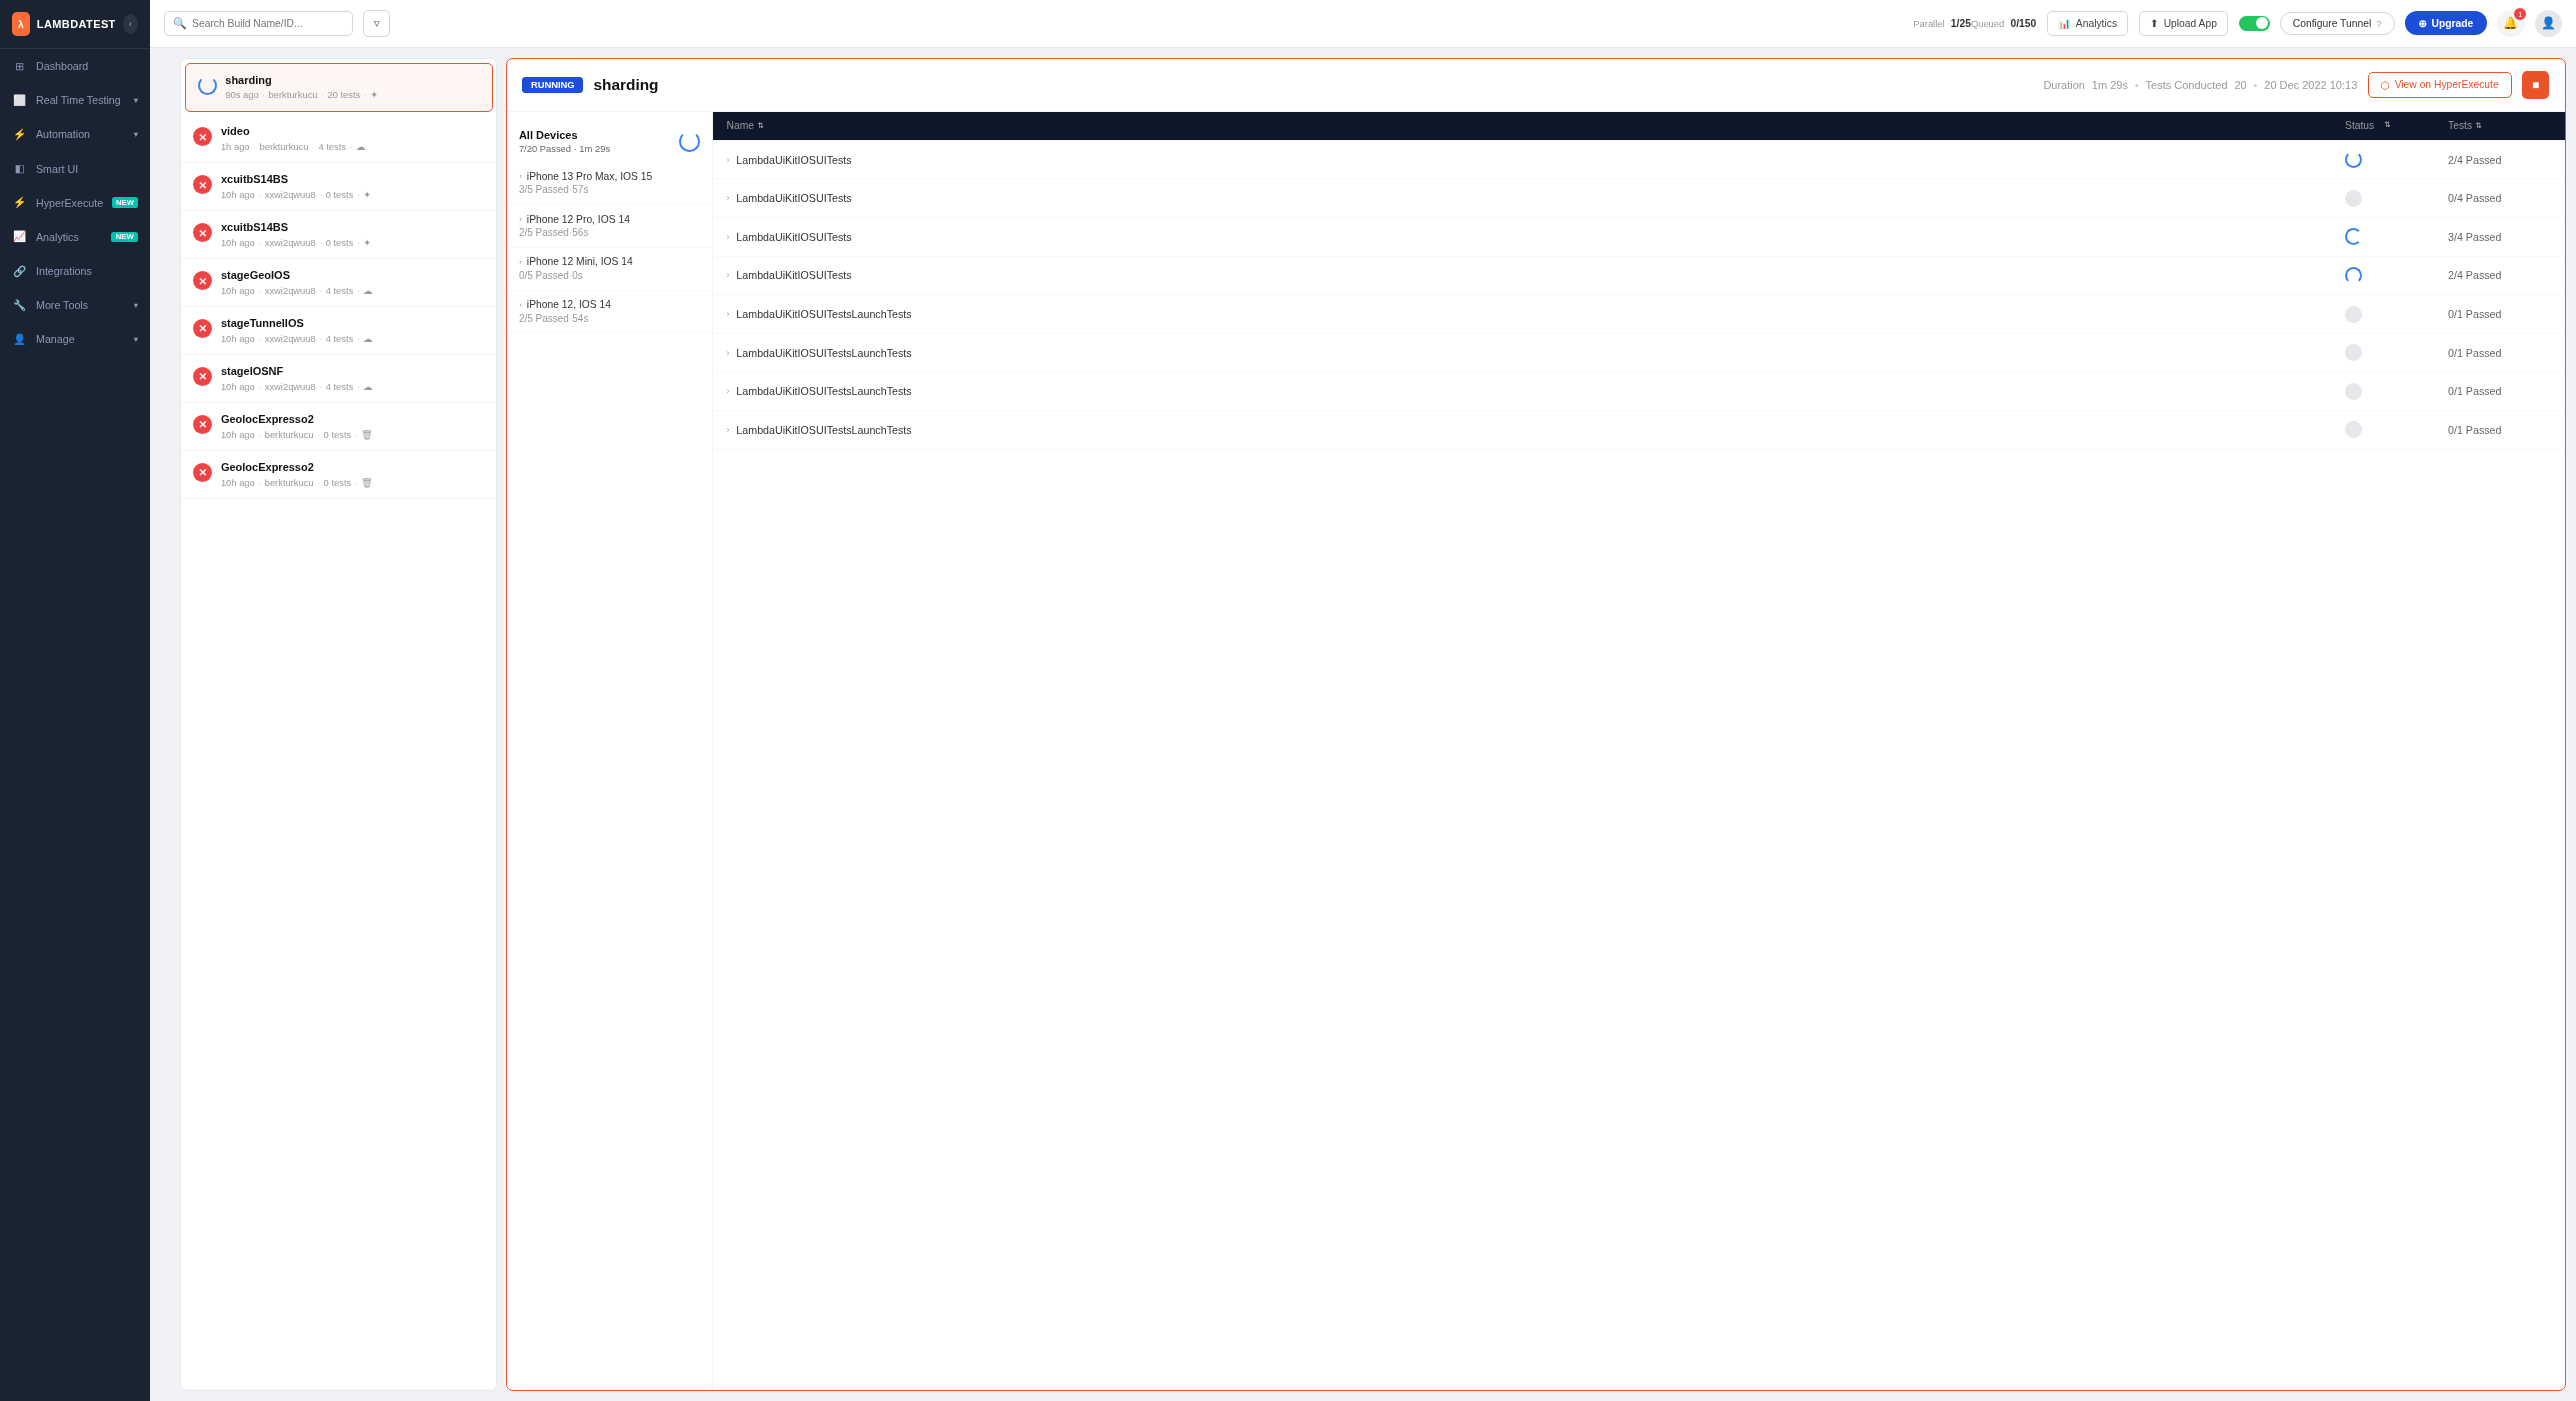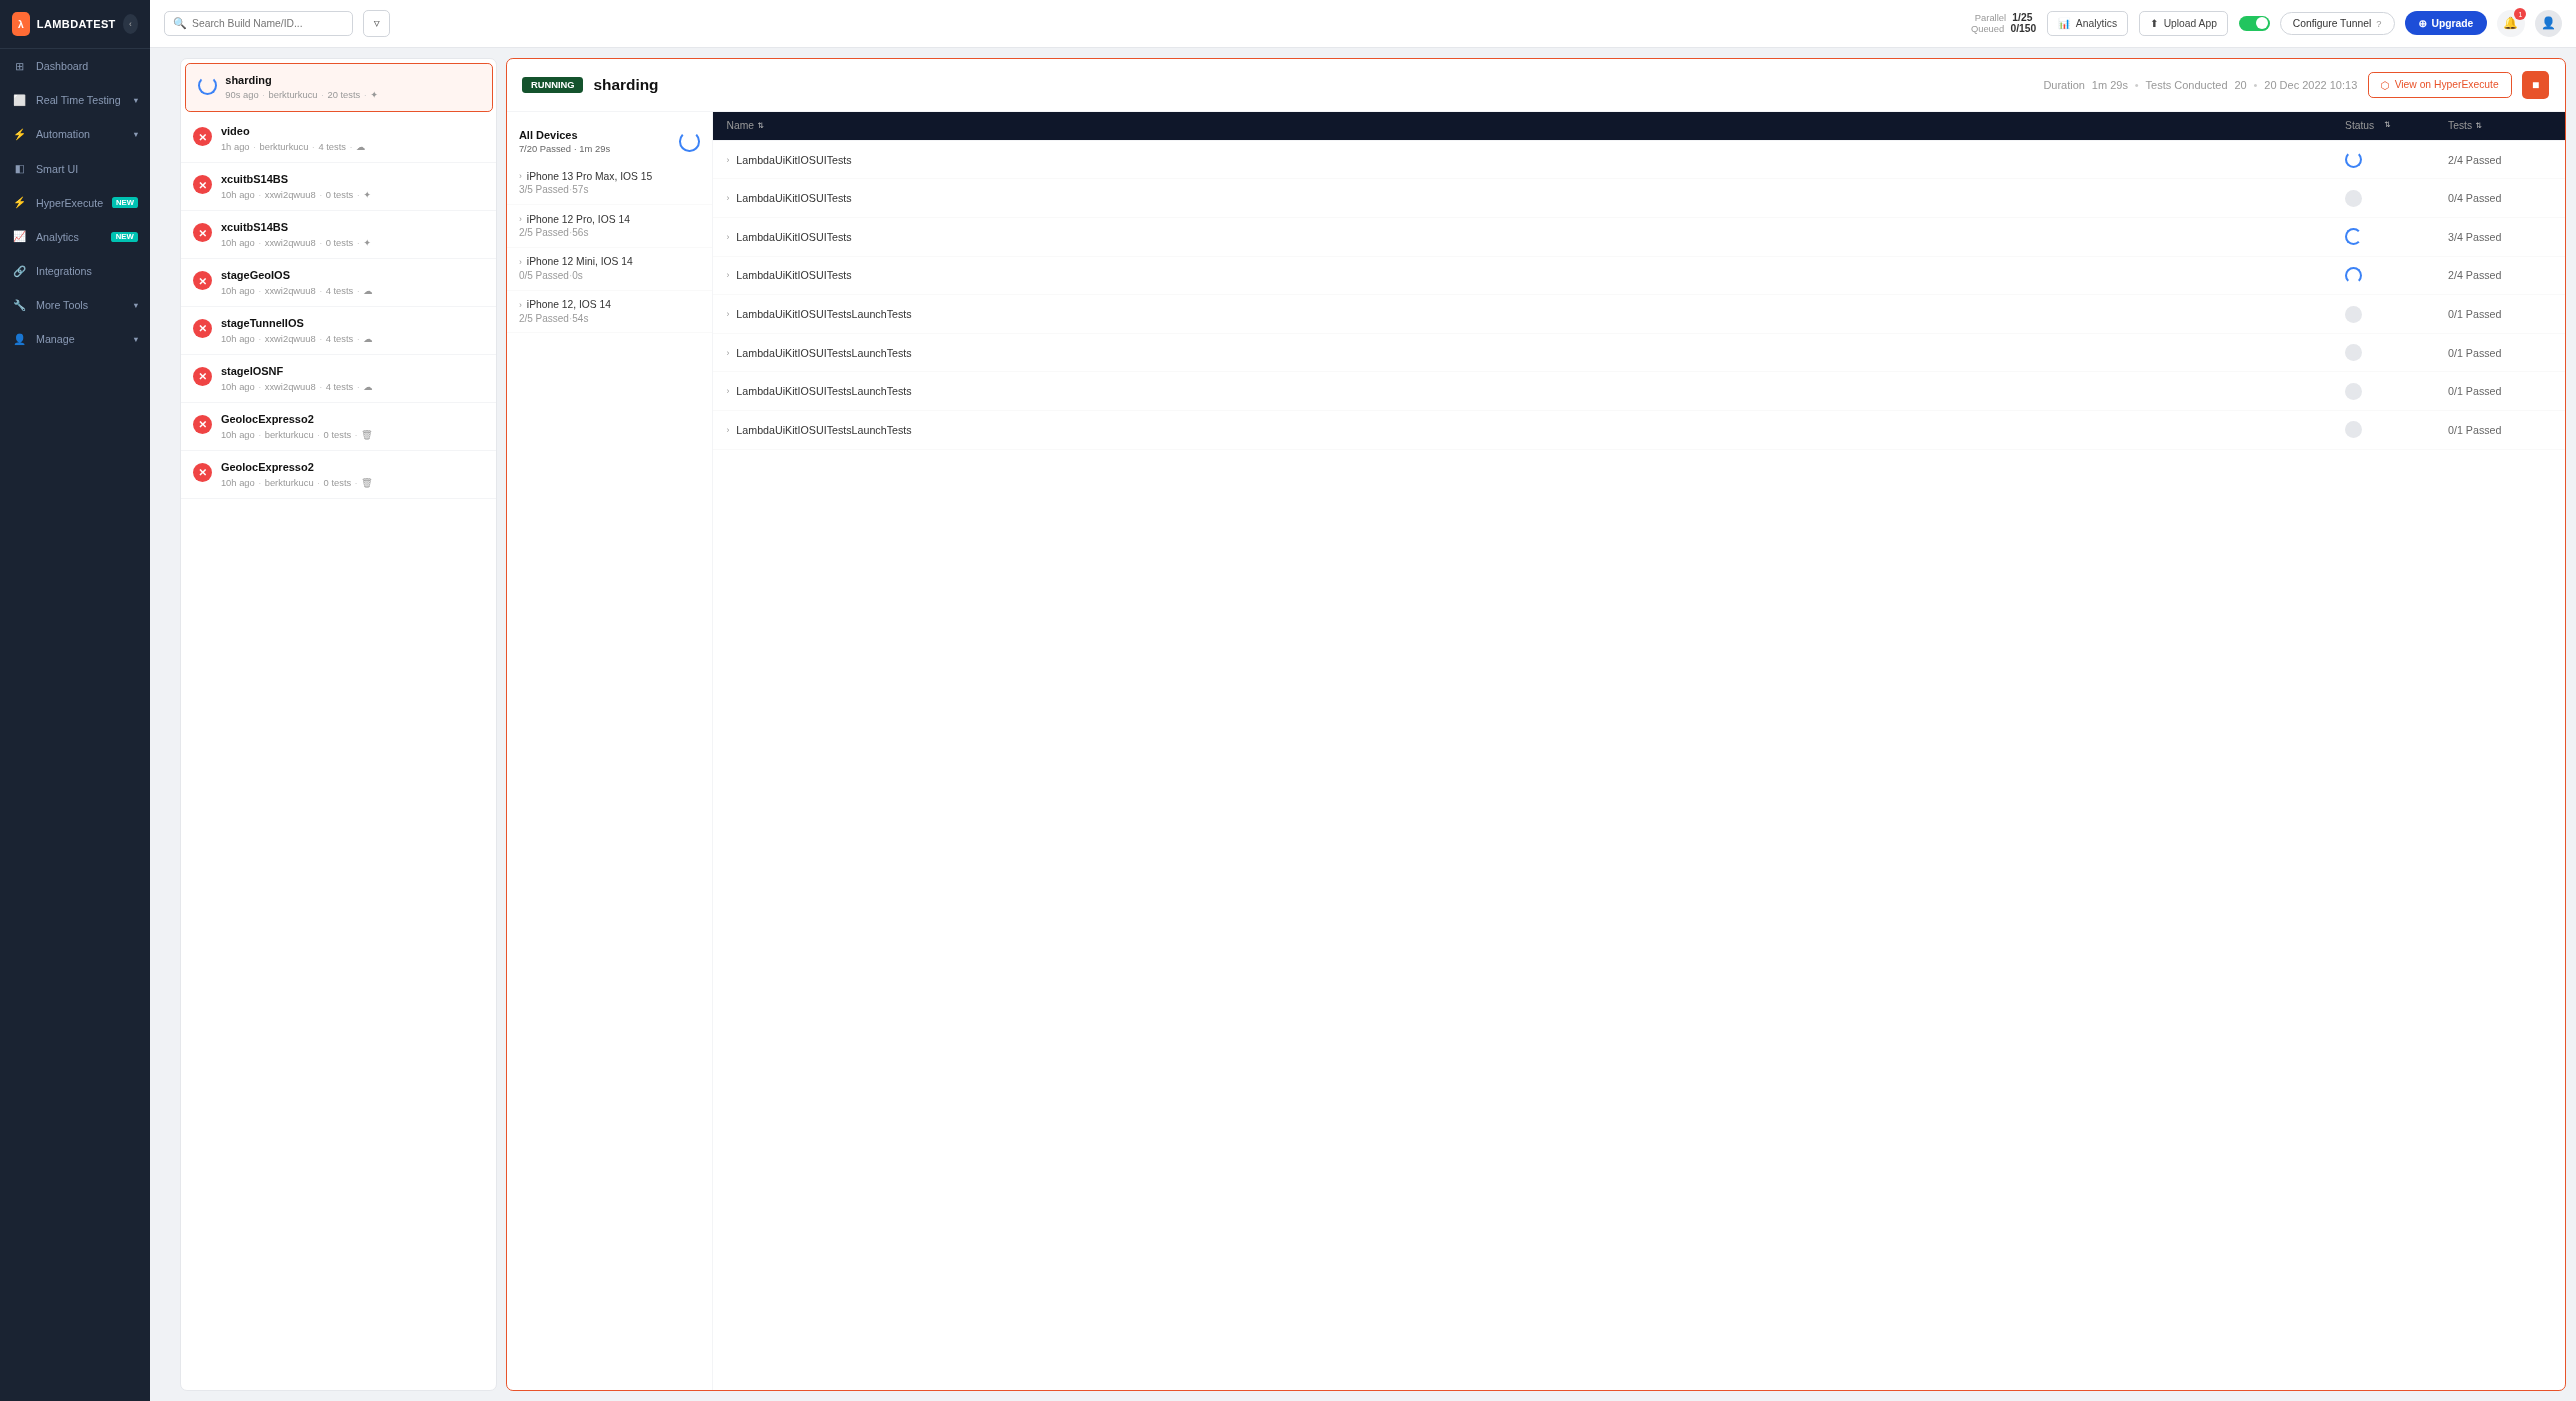--- a/index.html
+++ b/index.html
@@ -125,21 +125,21 @@
       border-radius: 5.1px;
       display: flex; align-items: center; justify-content: center;
       cursor: pointer; color: #666; font-size: 12px;
     }
     .topbar-right {
       margin-left: auto;
       display: flex; align-items: center; gap: 10.3px;
     }
     .parallel-info {
       display: flex; align-items: center; gap: 0;
-      font-size: 10.3px; color: #666; flex-direction: column;
+      font-size: 10.3px; color: #666;
     }
     .parallel-info .label { color: #999; font-size: 9.4px; }
     .parallel-info .value { font-weight: 600; color: #333; }
     .analytics-btn {
       display: flex; align-items: center; gap: 5.1px;
       border: 0.9px solid #d1d5db;
       border-radius: 5.1px;
       padding: 5.1px 10.3px;
       cursor: pointer;
       font-size: 10.3px; color: #444;
@@ -275,21 +275,21 @@
       flex-direction: column;
       overflow: hidden;
     }
 
     .panel-header {
       padding: 12px 15.4px;
       border-bottom: 0.9px solid #f3f4f6;
       display: flex; align-items: center; gap: 10.3px;
     }
     .running-badge {
-      background: #14532d;
+      background: #1d4ed8;
       color: white;
       font-size: 9.4px;
       font-weight: 700;
       padding: 2.6px 8.6px;
       border-radius: 3.4px;
     }
     .panel-title { font-size: 15.4px; font-weight: 700; color: #111; flex: 1; }
     .panel-meta { font-size: 11px; color: #999; display: flex; align-items: center; gap: 6.9px; }
     .panel-meta .sep { color: #ccc; }
 

